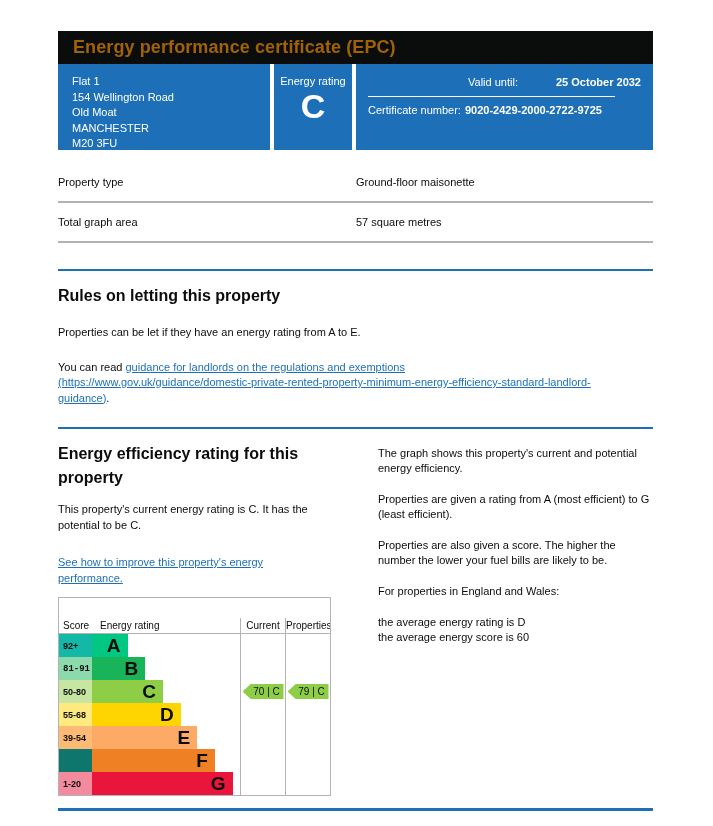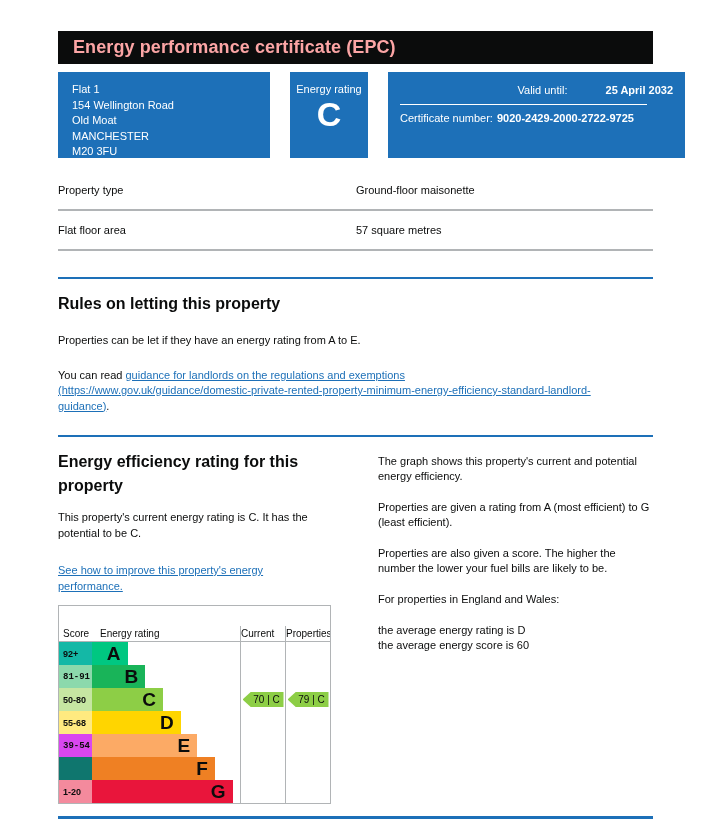--- a/index.html
+++ b/index.html
@@ -6,27 +6,27 @@
   html, body { background: #ffffff; }
   body {
     width: 713px; height: 826px; overflow: hidden;
     font-family: "Liberation Sans", "DejaVu Sans", sans-serif;
     font-size: 11px; color: #0b0c0c;
   }
   .page { width: 595px; margin: 0 auto 0 58px; }
 
   
   .header-bar {
-    margin-top: 31px; height: 33px; background: #0b0c0c; color: #fca5a5;
+    margin-top: 31px; height: 33px; background: #0b0c0c; color: #a16207;
     display: flex; align-items: center; padding-left: 15px;
     font-size: 18px; font-weight: bold; letter-spacing: 0.1px;
   }
 
   
-  .summary { margin-top: 8px; display: grid; grid-template-columns: 212px 78px 297px; gap: 20px; }
+  .summary { display: grid; grid-template-columns: 212px 78px 297px; gap: 4px; }
   .panel { background: #1d70b8; color: #ffffff; height: 86px; }
   .panel.address { padding: 10px 14px; line-height: 15.5px; }
   .panel.rating { text-align: center; padding-top: 11px; }
   .rating-label { font-size: 11px; }
   .rating-big { font-size: 34px; font-weight: bold; line-height: 36px; margin-top: 1px; }
   .panel.valid { padding: 12px 12px 0 12px; font-size: 11px; }
   .valid-row { display: flex; justify-content: flex-end; }
   .valid-row .vlabel { width: 88px; flex: none; }
   .valid-row .vvalue { font-weight: bold; }
   .panel-rule { border: none; border-top: 1px solid #ffffff; margin: 8px 26px 7px 0; }
@@ -62,21 +62,21 @@
   .col-right .avg-line { line-height: 15px; }
 
   
   .epc { margin-top: 11px; width: 273px; border: 1px solid #b1b4b6; }
   .epc-head { display: grid; grid-template-columns: 33px 148px 45px 45px; }
   .epc-head > div {
     font-weight: normal; font-size: 10px; padding: 2px 0 2px 4px;
     border-bottom: 1px solid #b1b4b6; white-space: nowrap; overflow: hidden; margin-top: 20px;
   }
   .epc-head > .hd-rating { padding-left: 8px; }
-  .epc-head > .hd-cur, .epc-head > .hd-pot { border-left: 1px solid #b1b4b6; text-align: left; padding-left: 0; }
+  .epc-head > .hd-cur, .epc-head > .hd-pot { border-left: 1px solid #b1b4b6; text-align: center; padding-left: 0; }
   .epc-row { display: grid; grid-template-columns: 33px 148px 45px 45px; height: 23px; }
   .epc-score { font-size: 9px; font-weight: bold; display: flex; align-items: center; padding-left: 4px; }
   .epc-barcell { position: relative; }
   .epc-bar {
     height: 100%; display: flex; align-items: center; justify-content: flex-end;
     padding-right: 7px; font-size: 19px; font-weight: bold; color: #0b0c0c;
   }
   .epc-side { border-left: 1px solid #b1b4b6; display: flex; align-items: center; justify-content: center; }
   .epc-arrow {
     width: 41px; height: 15px; display: flex; align-items: center; justify-content: center;
@@ -101,36 +101,36 @@
       <div>MANCHESTER</div>
       <div>M20 3FU</div>
     </div>
     <div class="panel rating">
       <div class="rating-label">Energy rating</div>
       <div class="rating-big">C</div>
     </div>
     <div class="panel valid">
       <div class="valid-row">
         <span class="vlabel">Valid until:</span>
-        <span class="vvalue">25 April 2032</span>
+        <span class="vvalue">25 October 2032</span>
       </div>
       <hr class="panel-rule">
       <div class="cert-row">
         <span class="clabel">Certificate number:</span><span class="cvalue">9020-2429-2000-2722-9725</span>
       </div>
     </div>
   </div>
 
   <div class="facts">
     <div class="fact-row">
       <div>Property type</div>
       <div>Ground-floor maisonette</div>
     </div>
     <div class="fact-row">
-      <div>Flat floor area</div>
+      <div>Total graph area</div>
       <div>57 square metres</div>
     </div>
   </div>
 
   <hr class="divider d1">
 
   <div class="rules">
     <h2>Rules on letting this property</h2>
     <p class="p1">Properties can be let if they have an energy rating from A to E.</p>
     <p class="p2"><span>You can read </span><a class="link">guidance for landlords on the regulations and exemptions (https://www.gov.uk/guidance/domestic-private-rented-property-minimum-energy-efficiency-standard-landlord-guidance)</a><span>.</span></p>
@@ -182,21 +182,21 @@
             </div>
             <div class="epc-row">
               <div class="epc-score" style="background: rgb(255, 234, 128);">55-68</div>
               <div class="epc-barcell">
                 <div class="epc-bar" style="background: rgb(255, 213, 0); width: 60%;">D</div>
               </div>
               <div class="epc-side"></div>
               <div class="epc-side"></div>
             </div>
             <div class="epc-row">
-              <div class="epc-score" style="background: #d946ef; font-family: Liberation Mono, monospace;">39-54</div>
+              <div class="epc-score" style="background: #fdba74;">39-54</div>
               <div class="epc-barcell">
                 <div class="epc-bar" style="background: rgb(252, 170, 101); width: 71%;">E</div>
               </div>
               <div class="epc-side"></div>
               <div class="epc-side"></div>
             </div>
             <div class="epc-row">
               <div class="epc-score" style="background: #0f766e; padding-left: 48px;">21-38</div>
               <div class="epc-barcell">
                 <div class="epc-bar" style="background: rgb(239, 128, 35); width: 83%;">F</div>

